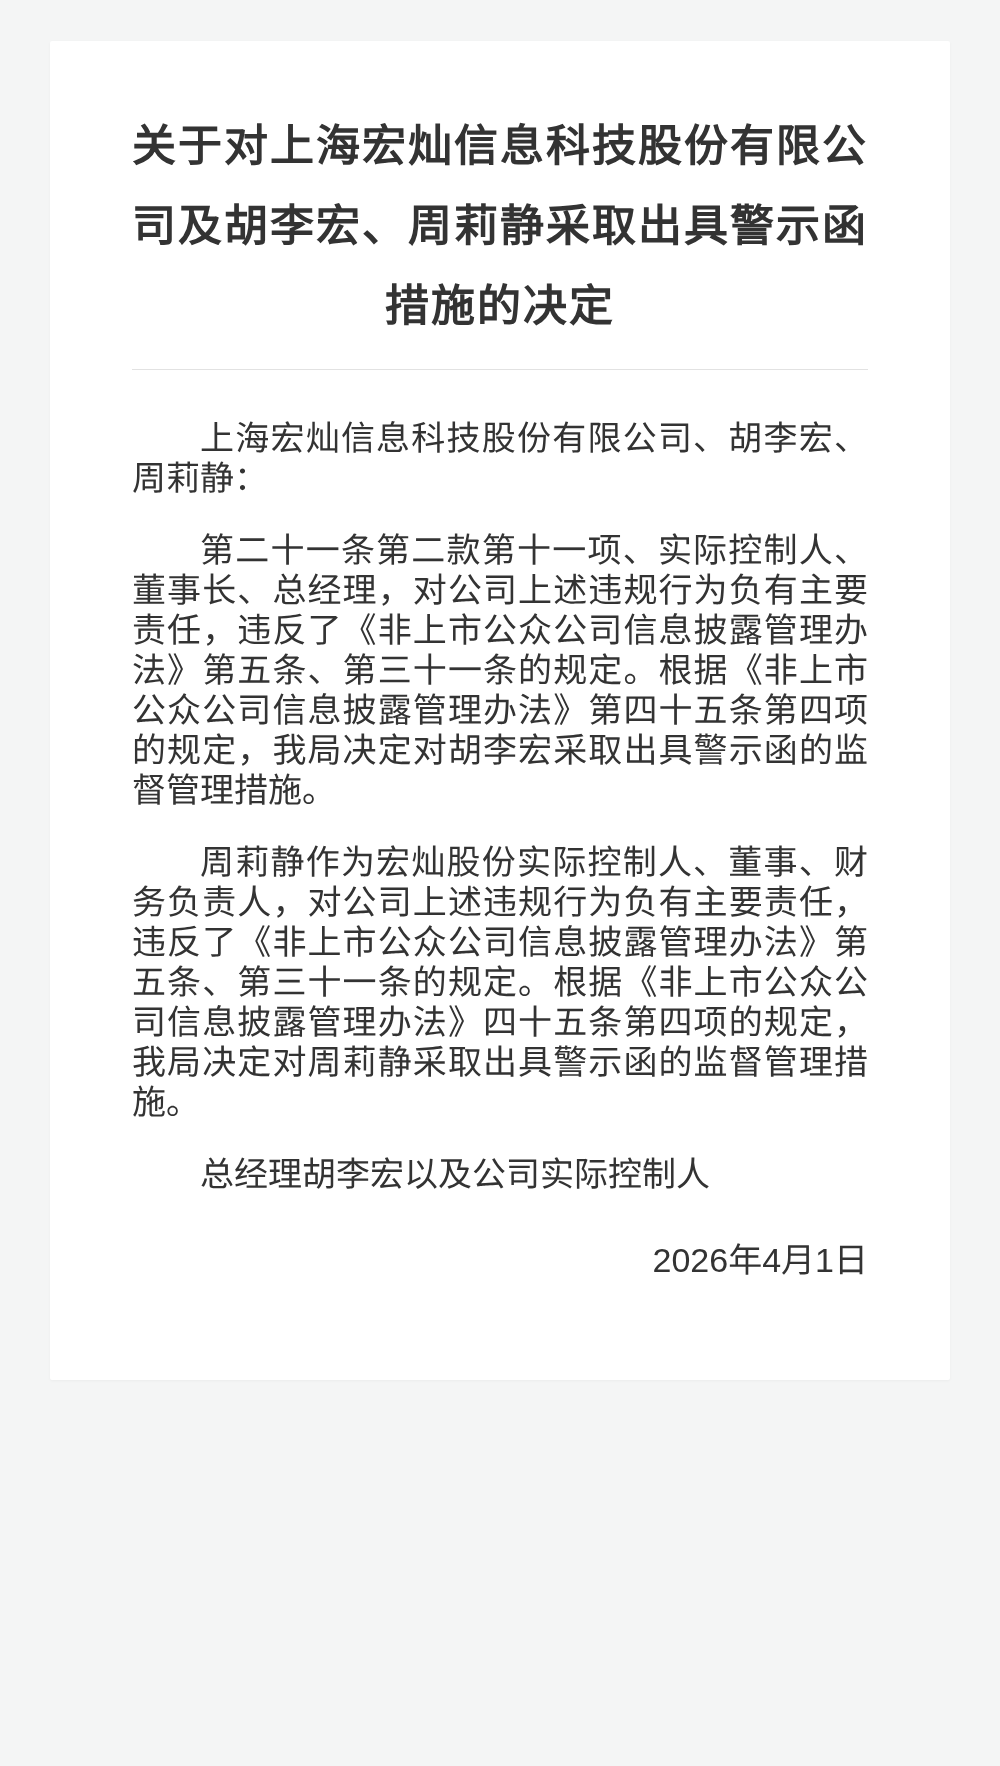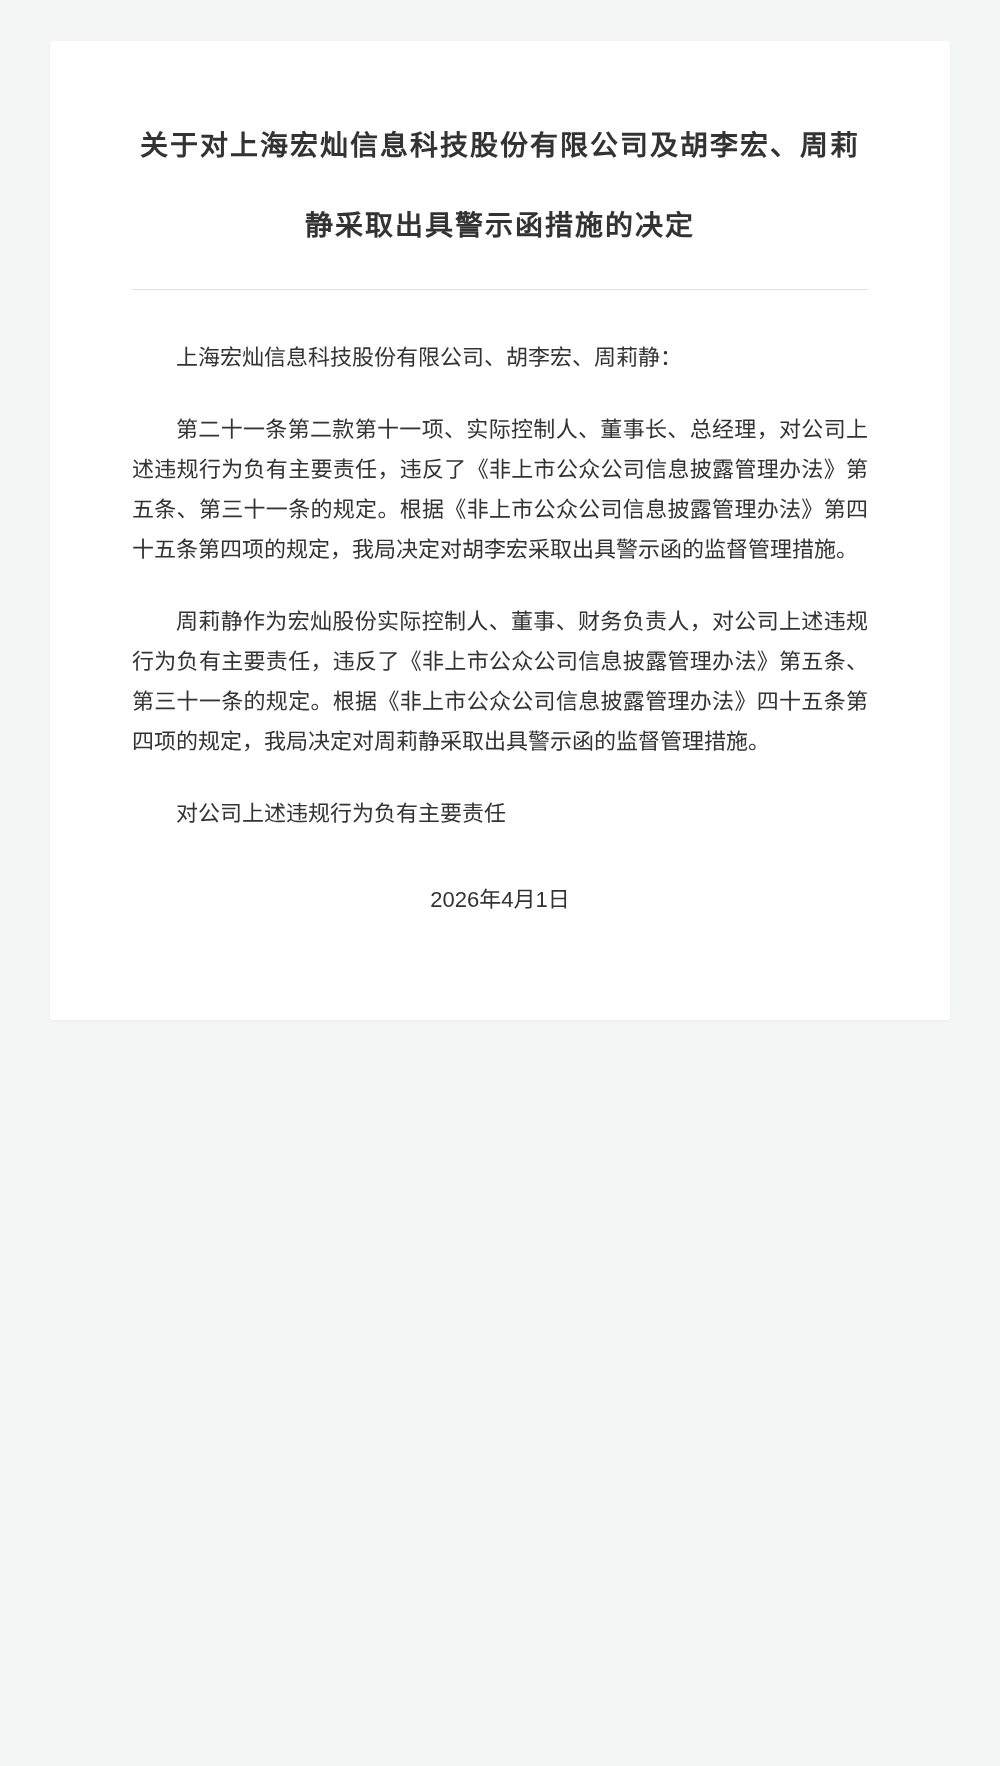--- a/index.html
+++ b/index.html
@@ -16,65 +16,65 @@
   .card {
     width: 736px;
     margin: 41px auto 40px auto;
     background: #ffffff;
     border-radius: 2px;
     box-shadow: 0 1px 3px rgba(0,0,0,0.04);
     padding: 65px 82px 100px 82px;
   }
   .doc-title {
     margin: 0;
-    font-size: 28px;
+    font-size: 44px;
     line-height: 80px;
     font-weight: 700;
     letter-spacing: 2px;
     text-align: center;
     color: #333333;
   }
   .divider {
     border: none;
     border-top: 1px solid #e2e2e2;
     margin: 23px 0 0 0;
     height: 0;
   }
   .body-text p {
     margin: 32px 0 0 0;
-    font-size: 22px;
+    font-size: 34px;
     line-height: 40px;
     color: #333333;
     text-align: justify;
     text-indent: 2em;
     word-break: break-all;
   }
   .body-text p.salutation {
     margin-top: 48px;
   }
   .body-text p.doc-date {
     margin-top: 46px;
-    text-align: center;
+    text-align: right;
     text-indent: 0;
   }
 </style>
 </head>
 <body>
 
 <div class="card">
   <h1 class="doc-title">关于对上海宏灿信息科技股份有限公司及胡李宏、周莉静采取出具警示函措施的决定</h1>
 
   <hr class="divider">
 
   <div class="body-text">
     <p class="salutation">上海宏灿信息科技股份有限公司、胡李宏、周莉静：</p>
 
 
     <p>第二十一条第二款第十一项、实际控制人、董事长、总经理，对公司上述违规行为负有主要责任，违反了《非上市公众公司信息披露管理办法》第五条、第三十一条的规定。根据《非上市公众公司信息披露管理办法》第四十五条第四项的规定，我局决定对胡李宏采取出具警示函的监督管理措施。</p>
 
     <p>周莉静作为宏灿股份实际控制人、董事、财务负责人，对公司上述违规行为负有主要责任，违反了《非上市公众公司信息披露管理办法》第五条、第三十一条的规定。根据《非上市公众公司信息披露管理办法》四十五条第四项的规定，我局决定对周莉静采取出具警示函的监督管理措施。</p>
 
 
-    <p>对公司上述违规行为负有主要责任</p>
+    <p>总经理胡李宏以及公司实际控制人</p>
 
     <p class="doc-date">2026年4月1日</p>
   </div>
 </div>
 
 </body></html>

